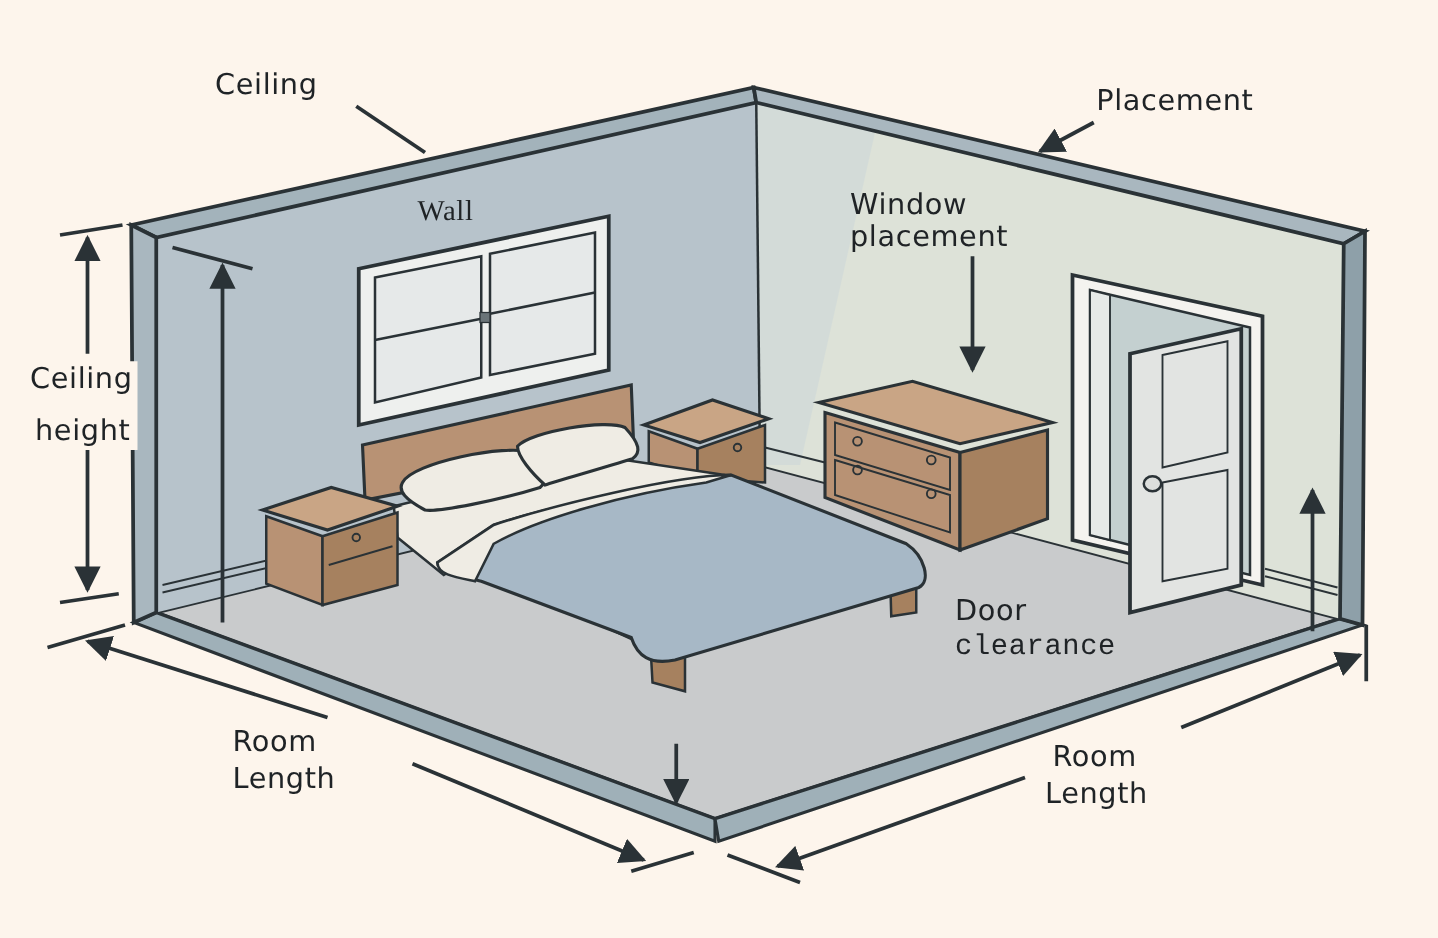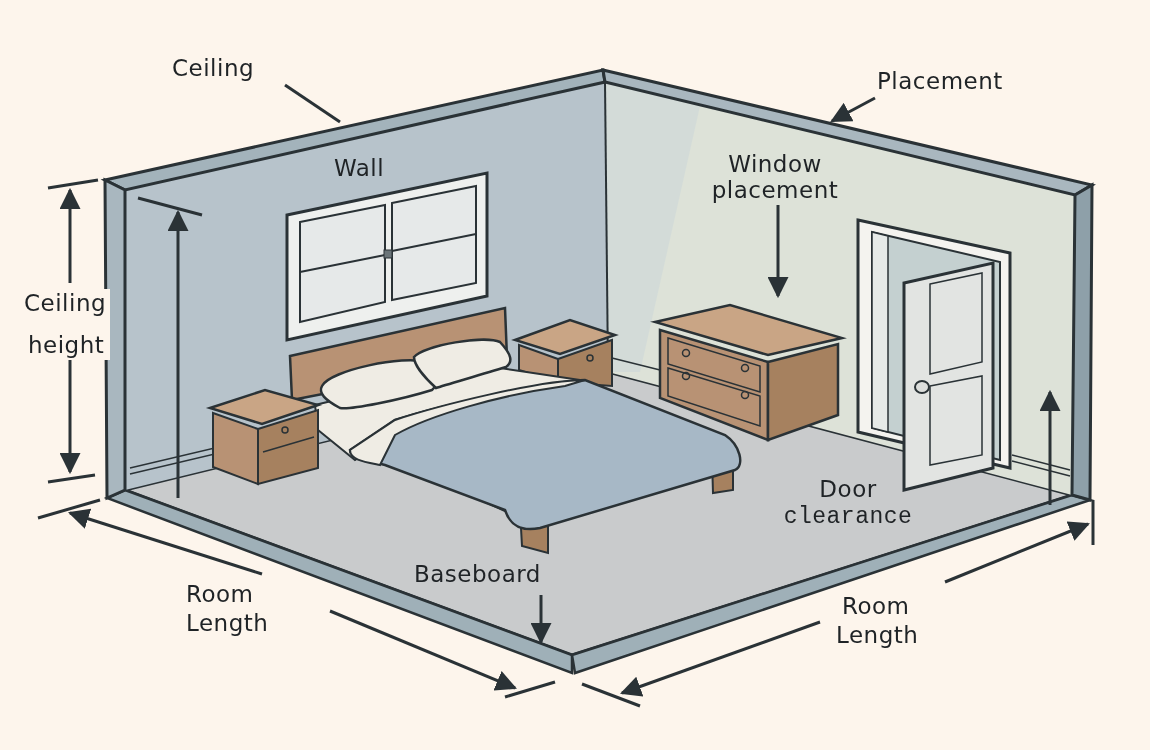--- a/index.html
+++ b/index.html
@@ -12,21 +12,21 @@
     svg.art { position: absolute; left: 0; top: 0; }
     .lbl {
       position: absolute;
       color: #1f2326;
       font-family: "DejaVu Sans", sans-serif;
       font-size: 23px;
       line-height: 29px;
       letter-spacing: 0.5px;
       white-space: nowrap;
     }
-    .lbl.center { text-align: center; }
+    .lbl.center { }
     .lbl.boxed { background: #fdf5ec; padding: 0 4px; }
   </style>
 </head>
 <body>
 
 <div id="stage">
 
   <svg class="art" width="1150" height="750" viewBox="0 0 1150 750">
     <defs>
       <marker id="ah" viewBox="0 0 10 10" refX="9" refY="5" markerWidth="7" markerHeight="7" orient="auto-start-reverse">
@@ -156,38 +156,37 @@
 
       <line x1="582" y1="684" x2="640" y2="706"></line>
       <line x1="820" y1="622" x2="622" y2="693" marker-end="url(#ah)"></line>
       <line x1="945" y1="582" x2="1088" y2="524" marker-end="url(#ah)"></line>
       <line x1="1093" y1="500" x2="1093" y2="545"></line>
     </g>
   </svg>
 
   <div class="lbl" style="left:172px; top:54px;">Ceiling</div>
   <div class="lbl" style="left:877px; top:67px;">Placement</div>
-  <div class="lbl" style="left:334px; top:154px;">Wall</div>
+  <div class="lbl" style="left:334px; top:154px;font-family:Liberation Serif, serif;">Wall</div>
 
   <div class="lbl center" style="left:680px; top:150px; width:190px;">
     <div>Window</div>
     <div style="margin-top:-3px;">placement</div>
   </div>
 
   <div class="lbl boxed" style="left:20px; top:289px;">
     <div>Ceiling</div>
     <div style="margin-left:4px;margin-top:13px;">height</div>
   </div>
 
-  <div class="lbl center" style="left:748px; top:475px; width:200px;">
+  <div class="lbl center" style="left:764px; top:475px; width:200px;">
     <div>Door</div>
     <div style="margin-top:-1px;font-family:Liberation Mono, monospace;">clearance</div>
   </div>
 
-  <div class="lbl" style="left:414px; top:560px;">Baseboard</div>
 
   <div class="lbl" style="left:186px; top:580px;">
     <div>Room</div>
     <div>Length</div>
   </div>
 
   <div class="lbl" style="left:836px; top:592px;">
     <div style="margin-left:6px;">Room</div>
     <div>Length</div>
   </div>

